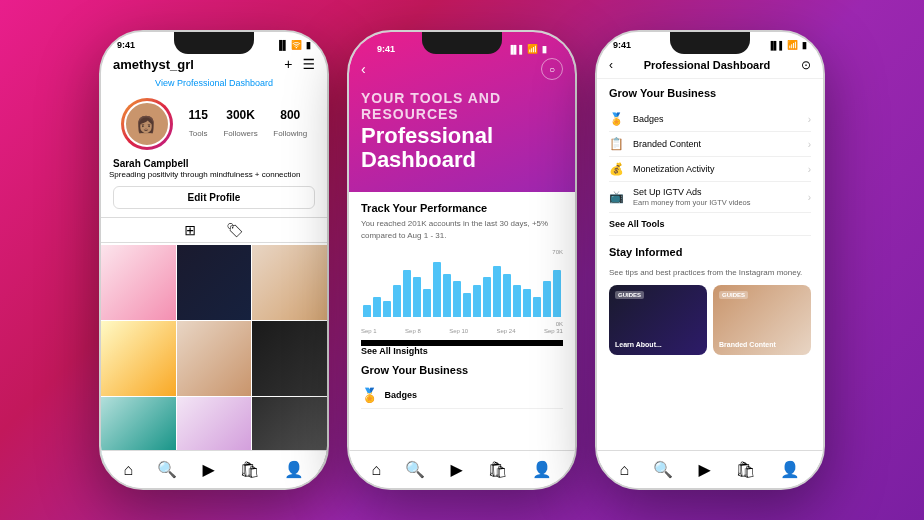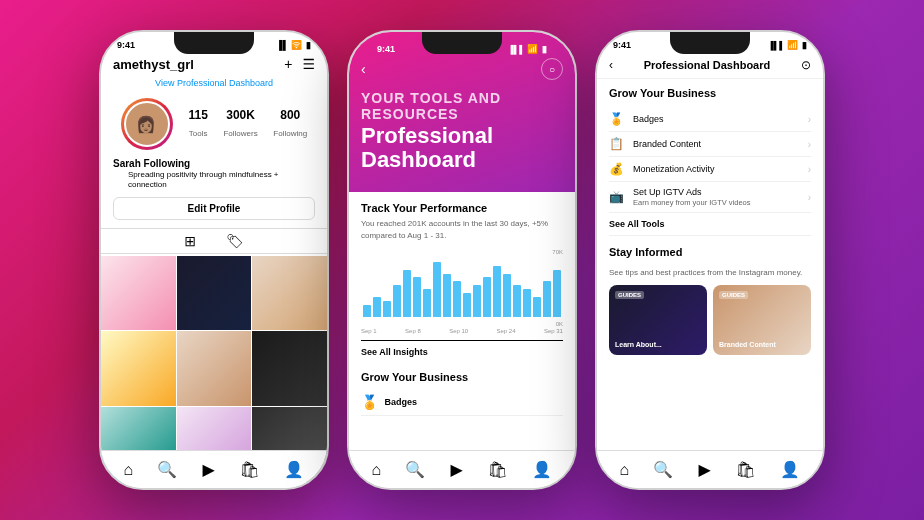--- a/index.html
+++ b/index.html
@@ -148,21 +148,21 @@
     }
     .profile-name {
       font-size: 10px;
       font-weight: 700;
       color: #000;
       padding: 2px 12px 1px;
     }
     .profile-bio {
       font-size: 8px;
       color: #000;
-      padding: 0 27px 6px;
+      padding: 0 8px 6px;
       line-height: 1.3;
     }
     .edit-profile-btn {
       margin: 0 12px 8px;
       border: 1px solid #dbdbdb;
       border-radius: 6px;
       text-align: center;
       padding: 5px;
       font-size: 10px;
       font-weight: 600;
@@ -296,22 +296,22 @@
       display: flex;
       justify-content: space-between;
       font-size: 6px;
       color: #999;
       margin-bottom: 6px;
     }
     .see-all-link {
       font-size: 9px;
       color: #000;
       font-weight: 600;
-      border-top: 1px solid #000000;
-      padding: 6px 0;
+      border-top: 6px solid #000000;
+      padding: 0 0;
       margin-bottom: 8px;
     }
     .grow-section-title {
       font-size: 11px;
       font-weight: 700;
       margin-bottom: 6px;
     }
     .business-item {
       display: flex;
       align-items: center;
@@ -487,21 +487,21 @@
         <div class="stat-item">
           <span class="stat-number">300K</span>
           <span class="stat-label">Followers</span>
         </div>
         <div class="stat-item">
           <span class="stat-number">800</span>
           <span class="stat-label">Following</span>
         </div>
       </div>
 
-      <div class="profile-name">Sarah Following</div>
+      <div class="profile-name">Sarah Campbell</div>
       <div class="profile-bio">Spreading positivity through mindfulness + connection</div>
 
       <div class="edit-profile-btn">Edit Profile</div>
 
       <div class="grid-toggle">
         <span>⊞</span>
         <span>🏷</span>
       </div>
 
       <div class="photo-grid">

